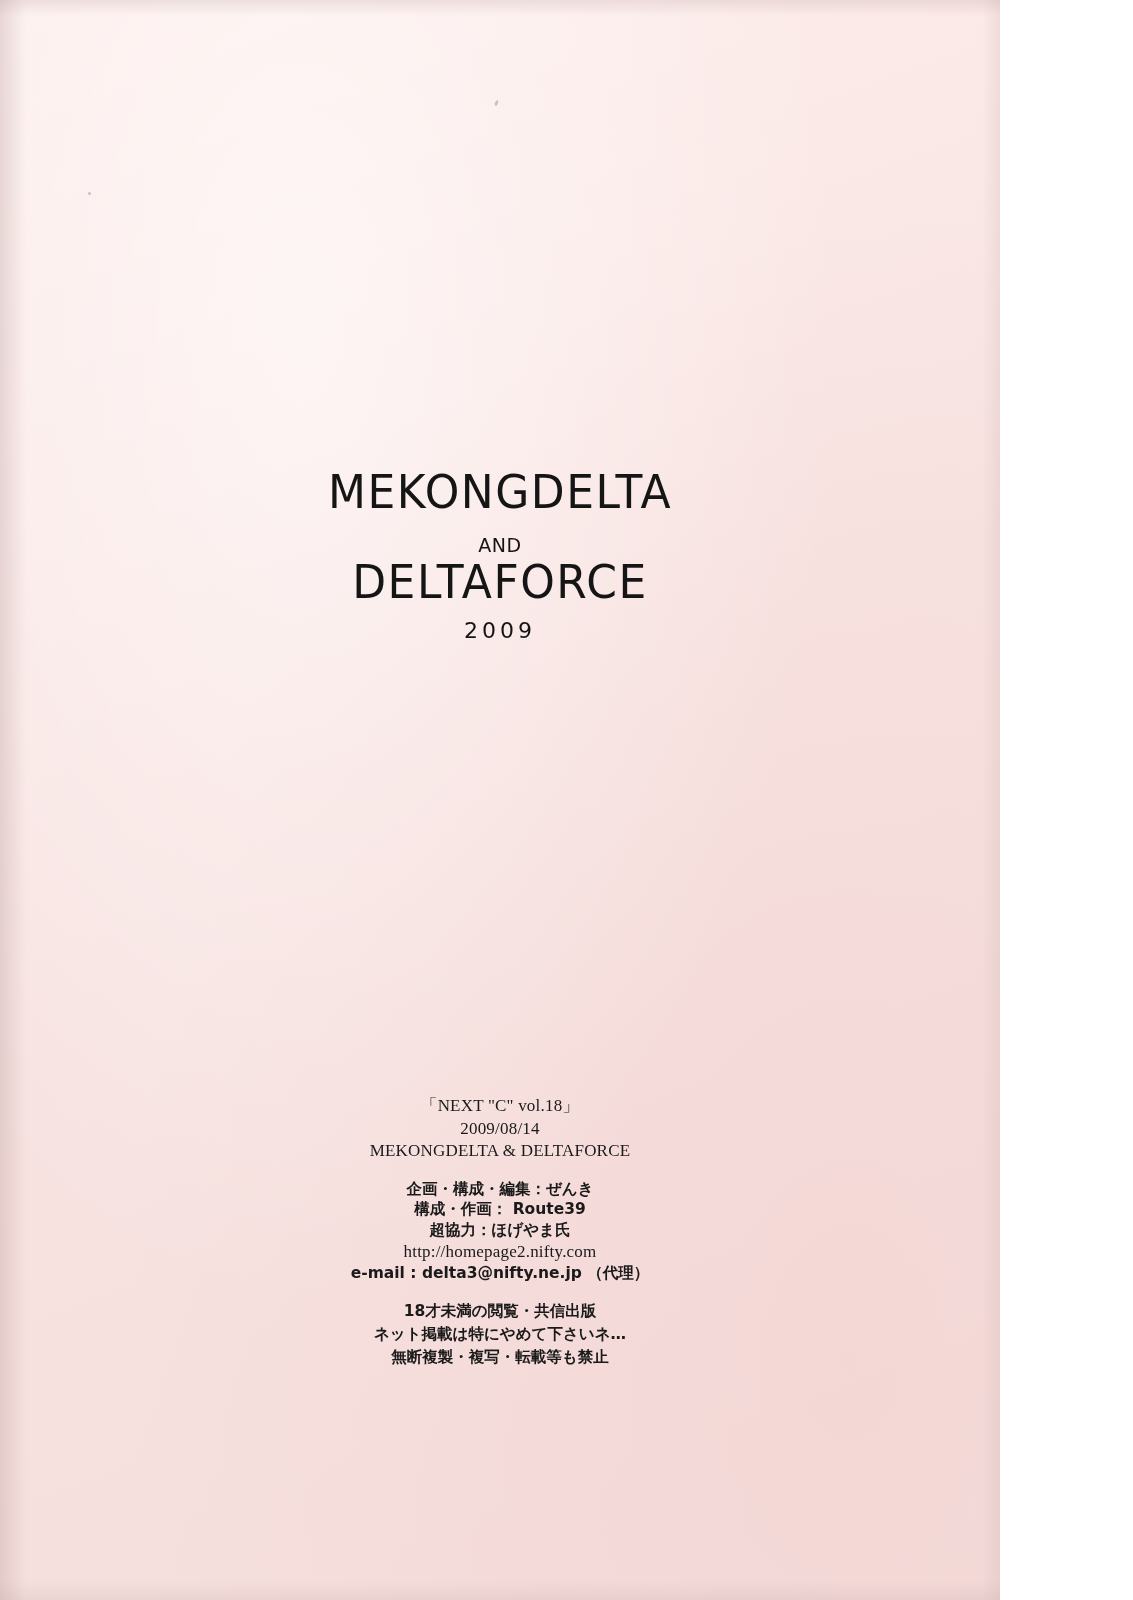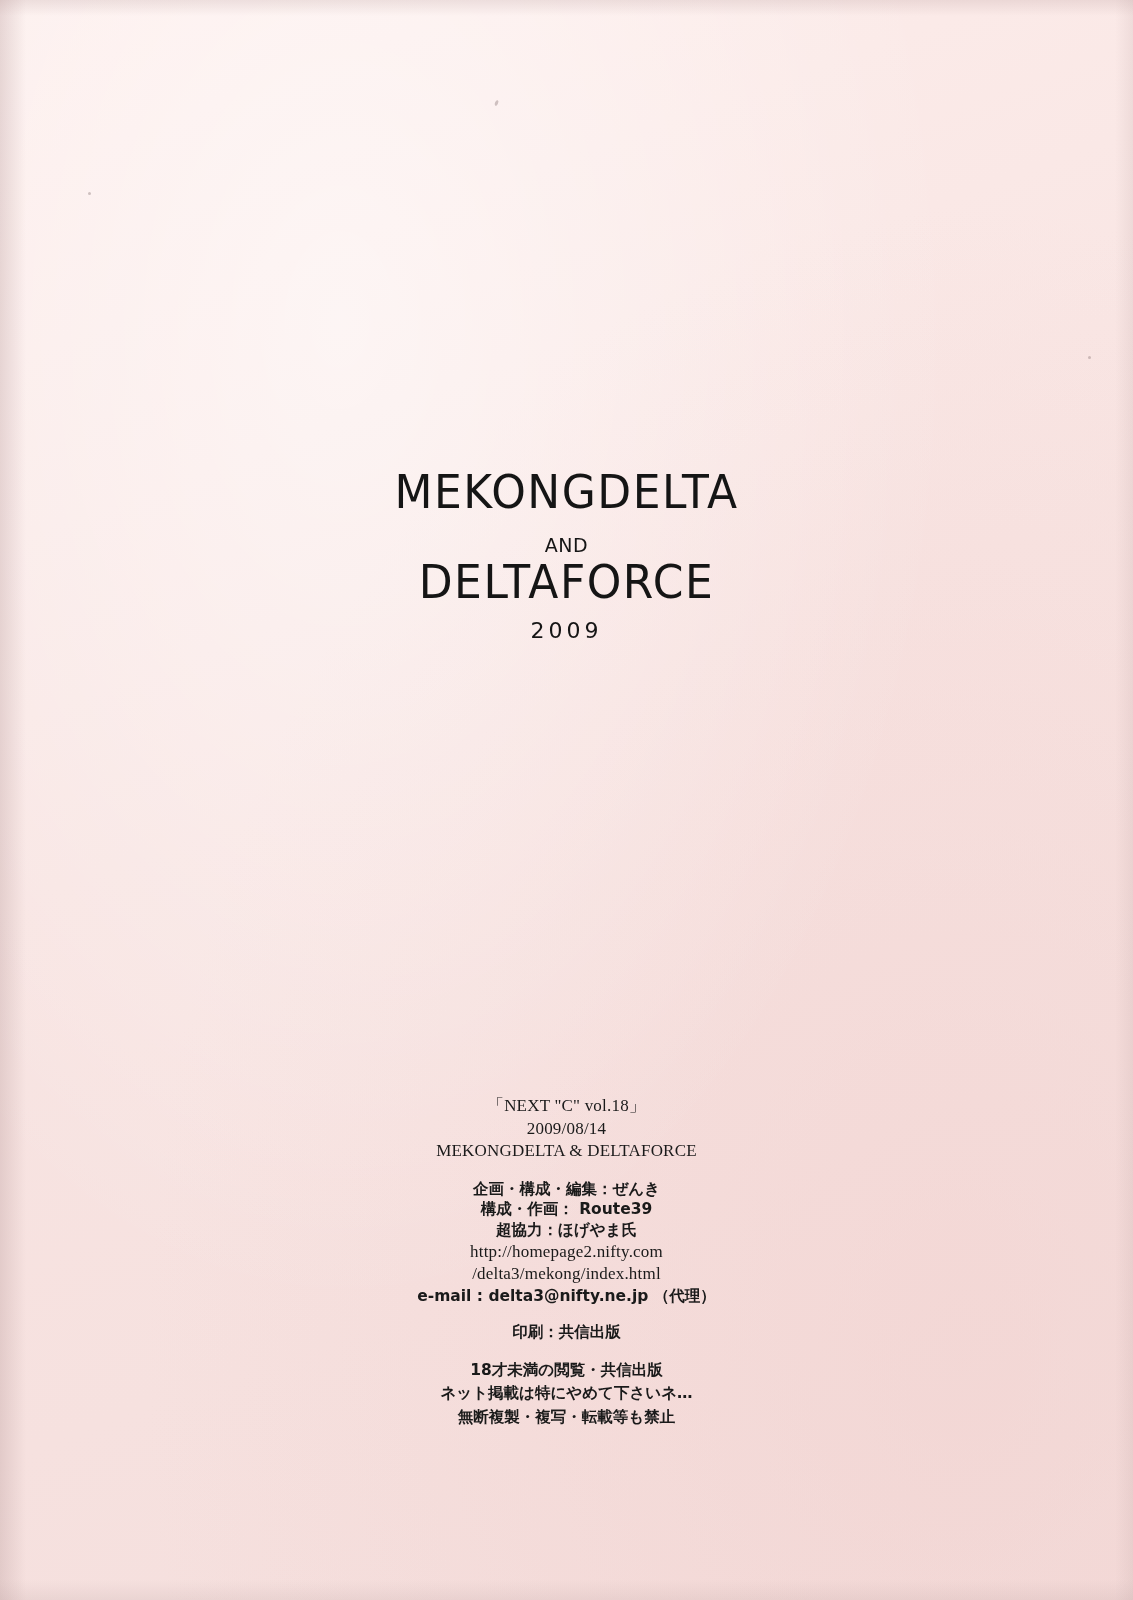--- a/index.html
+++ b/index.html
@@ -5,21 +5,21 @@
   html, body {
     margin: 0;
     padding: 0;
     background: #ffffff;
   }
   body {
     font-family: "Liberation Serif", serif;
   }
   #page {
     position: relative;
-    width: 1133px;
+    width: 1000px;
     height: 1600px;
     overflow: hidden;
     background: #f8e6e4;
   }
   
   #paper-texture {
     position: absolute;
     inset: 0;
     background:
       radial-gradient(ellipse at 30% 20%, rgba(255,255,255,0.55) 0%, rgba(255,255,255,0.0) 55%),
@@ -173,27 +173,23 @@
       <div class="rom">「NEXT "C" vol.18」</div>
       <div class="rom">2009/08/14</div>
       <div class="rom">MEKONGDELTA &amp; DELTAFORCE</div>
     </div>
 
     <div class="grp">
       <div class="mix">企画・構成・編集：ぜんき</div>
       <div class="mix">構成・作画： Route39</div>
       <div class="mix">超協力：ほげやま氏</div>
       <div class="url">http://homepage2.nifty.com</div>
-      <div class="url">/delta3/mekong/index.html</div>
       <div class="mix">e-mail : delta3@nifty.ne.jp （代理）</div>
     </div>
 
-    <div class="grp">
-      <div class="mix">印刷：共信出版</div>
-    </div>
 
     <div class="grp">
       <div class="warn">18才未満の閲覧・共信出版</div>
       <div class="warn">ネット掲載は特にやめて下さいネ…</div>
       <div class="warn">無断複製・複写・転載等も禁止</div>
     </div>
 
   </div>
 
 </div>

